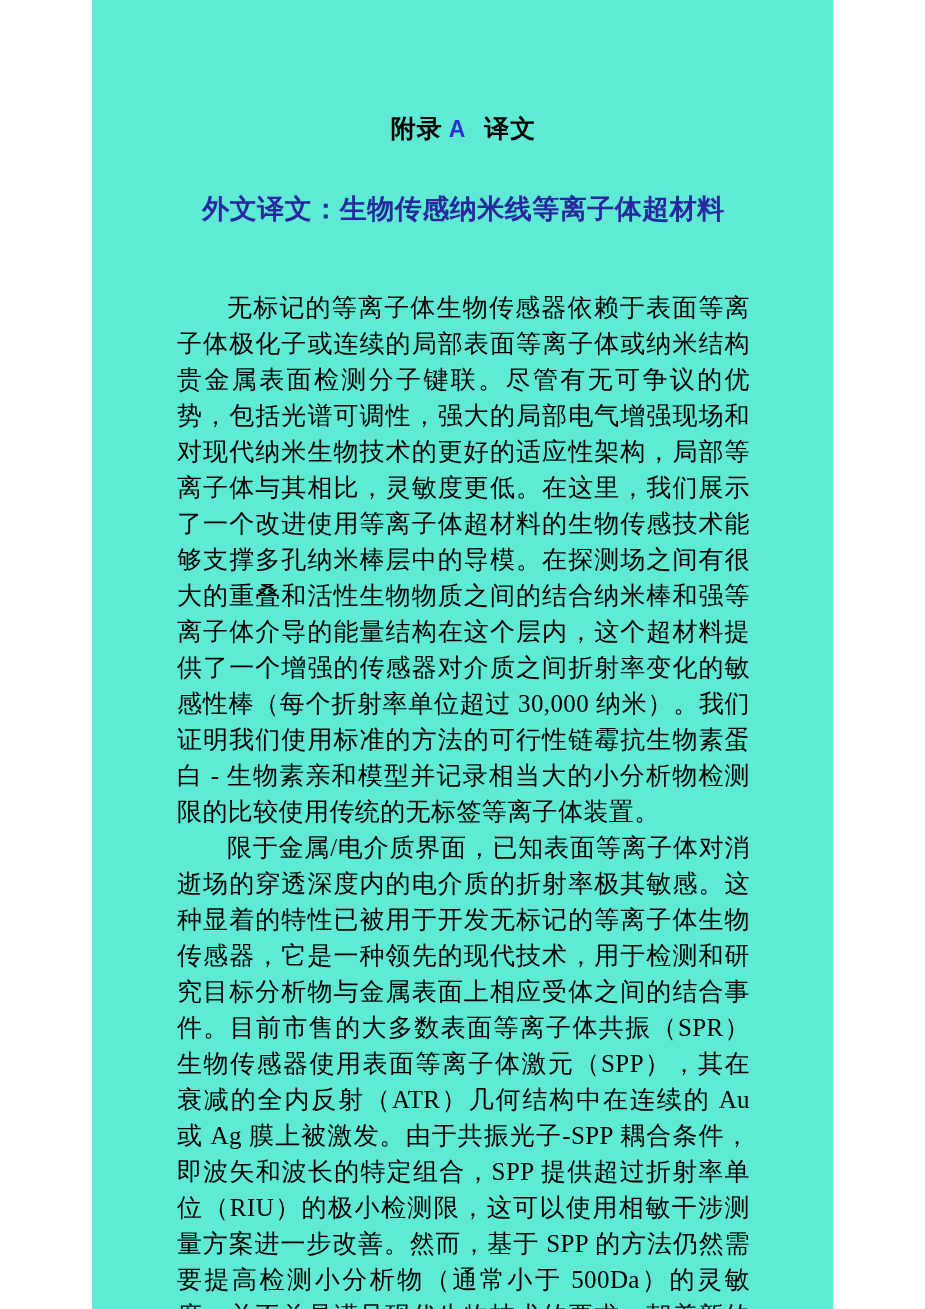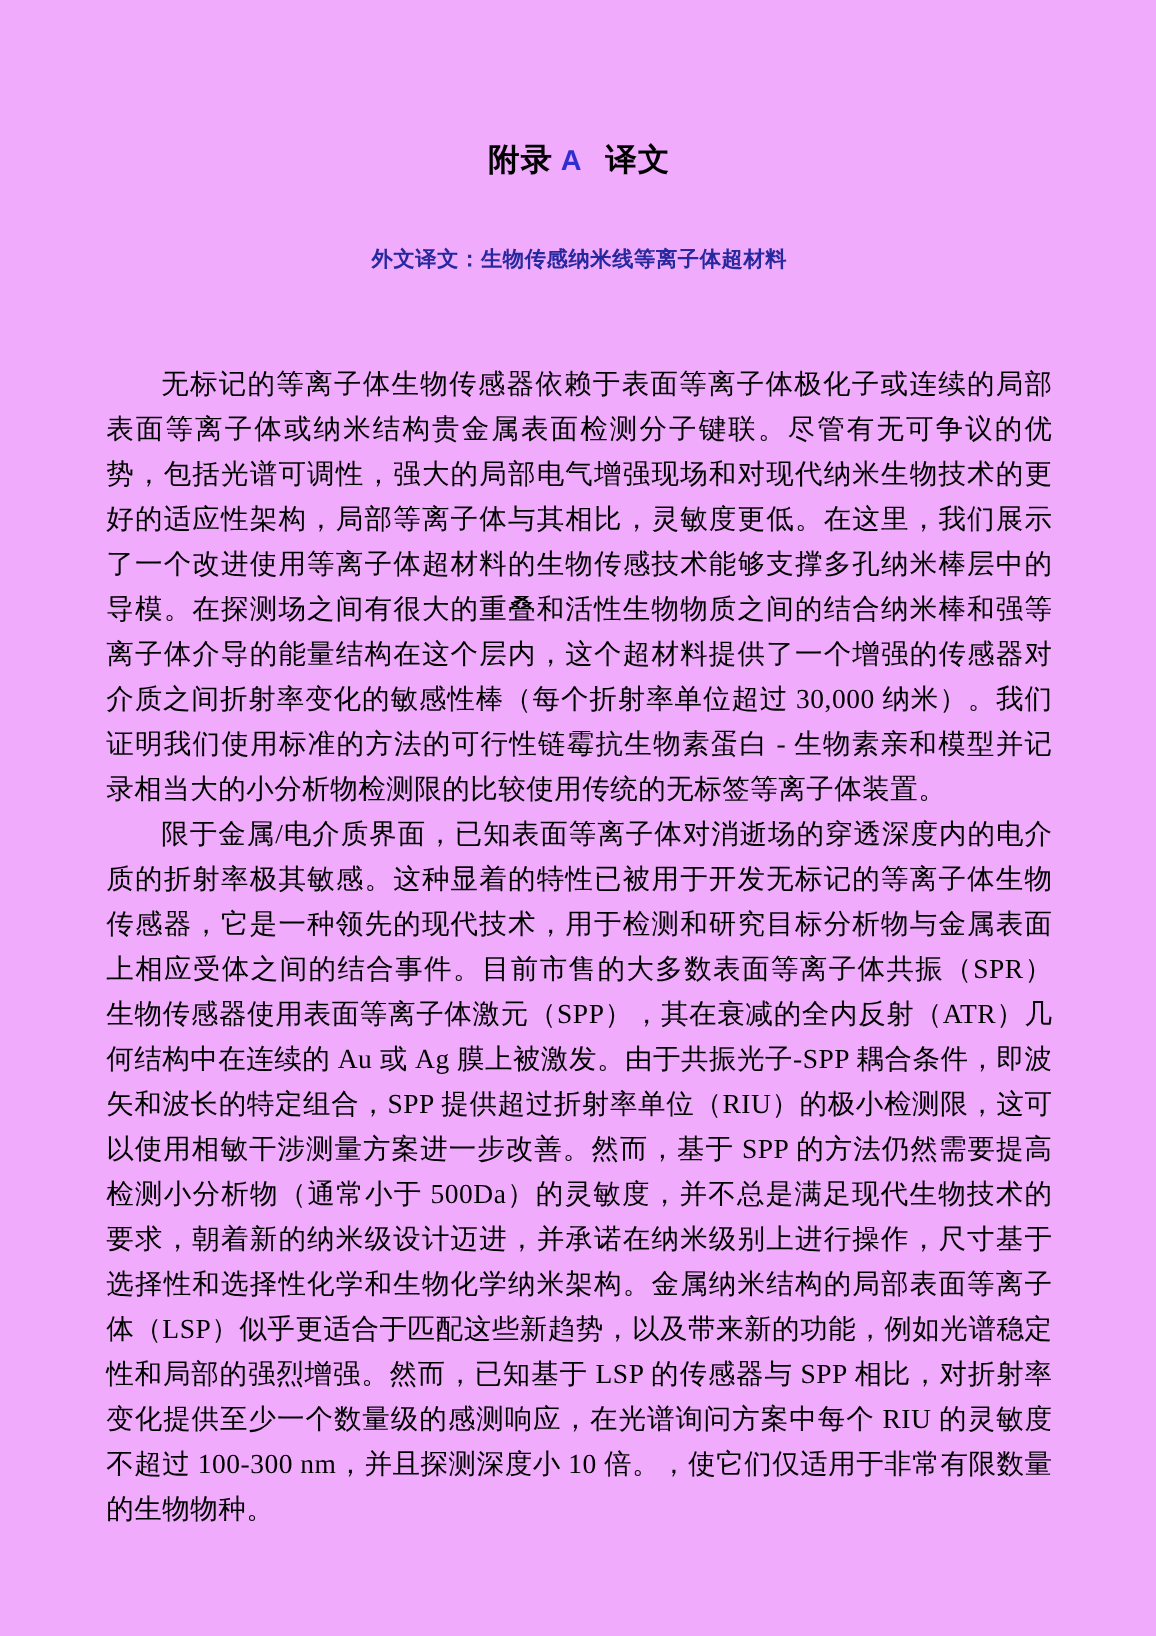--- a/index.html
+++ b/index.html
@@ -4,24 +4,24 @@
 <style>
   * { margin: 0; padding: 0; box-sizing: border-box; }
 
   html, body {
     background: #ffffff;
     font-family: "Liberation Serif", "DejaVu Serif", serif;
   }
 
   .page {
     position: relative;
-    width: 925px;
+    width: 741px;
     height: 1309px;
     margin: 0 auto;
-    background: #f0abfc;
+    background: #5eead4;
     padding: 112px 83px 40px 85px;
     overflow: hidden;
   }
 
   .doc-title {
     text-align: center;
     font-family: "Liberation Sans", "DejaVu Sans", sans-serif;
     font-weight: bold;
     font-size: 25px;
     line-height: 32px;
@@ -38,31 +38,31 @@
   .doc-title .title-suffix {
     display: inline-block;
     margin-left: 12px;
   }
 
   .doc-subtitle {
     margin-top: 50px;
     text-align: center;
     font-family: "Liberation Sans", "DejaVu Sans", sans-serif;
     font-weight: bold;
-    font-size: 17px;
+    font-size: 27px;
     line-height: 28px;
     letter-spacing: 0.5px;
   }
 
   .doc-body {
     margin-top: 67px;
   }
 
   .doc-body p {
-    font-size: 22px;
+    font-size: 25px;
     line-height: 36px;
     color: #000000;
     text-align: justify;
     text-justify: inter-ideograph;
     text-indent: 2em;
     letter-spacing: 0.4px;
     word-break: break-all;
   }
 </style>
 </head>

